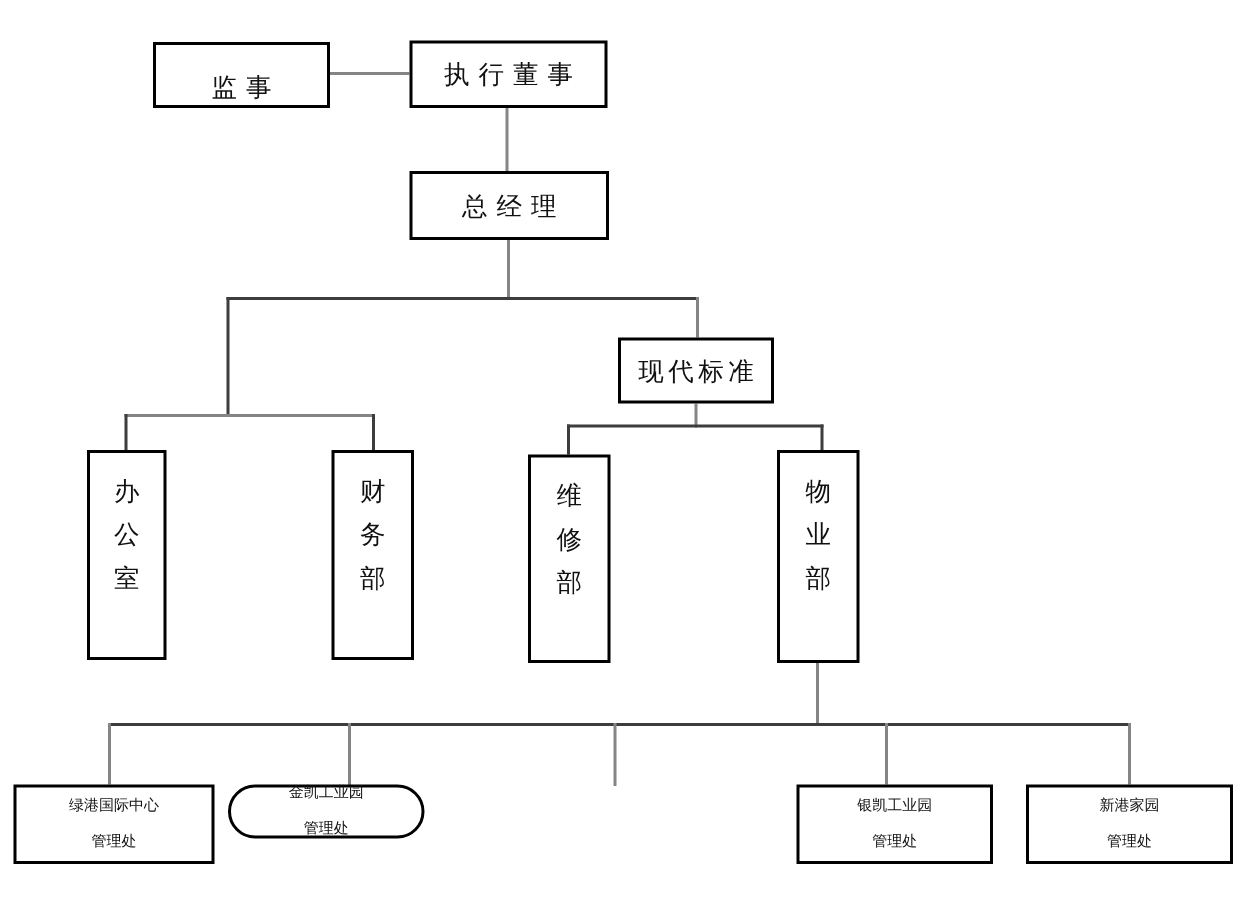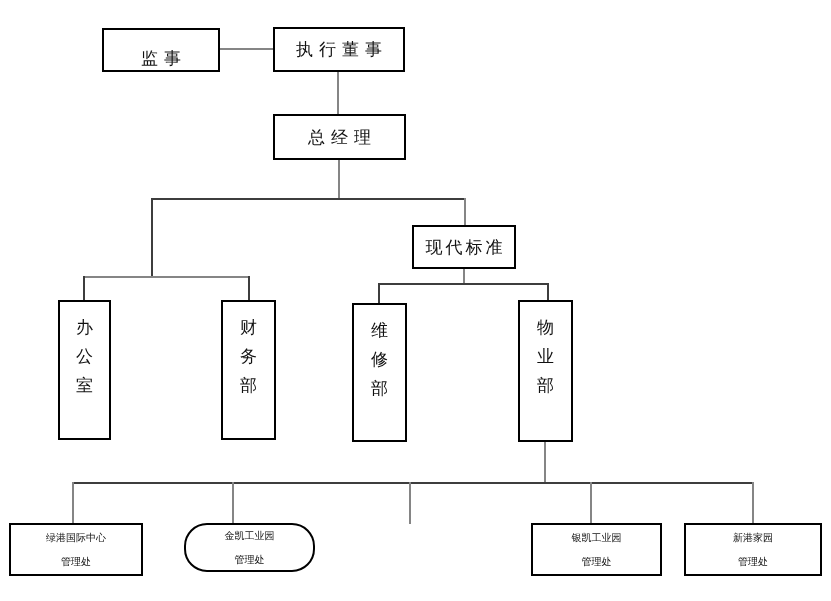--- a/index.html
+++ b/index.html
@@ -111,21 +111,21 @@
   <div class="node vert" style="left:518px;top:300px;width:55px;height:142px;">
     <span class="lbl">物
 业
 部</span>
   </div>
 
   <div class="node bottom" style="left:9px;top:523px;width:134px;height:53px;">
     <span class="lbl">绿港国际中心
 管理处</span>
   </div>
-  <div class="node bottom" style="left:184px;top:523px;width:131px;height:49px;border-radius:23px;">
+  <div class="node bottom" style="left:152px;top:523px;width:131px;height:36px;border-radius:23px;">
     <span class="lbl">金凯工业园
 管理处</span>
   </div>
   <div class="node bottom" style="left:531px;top:523px;width:131px;height:53px;">
     <span class="lbl">银凯工业园
 管理处</span>
   </div>
   <div class="node bottom" style="left:684px;top:523px;width:138px;height:53px;">
     <span class="lbl">新港家园
 管理处</span>

